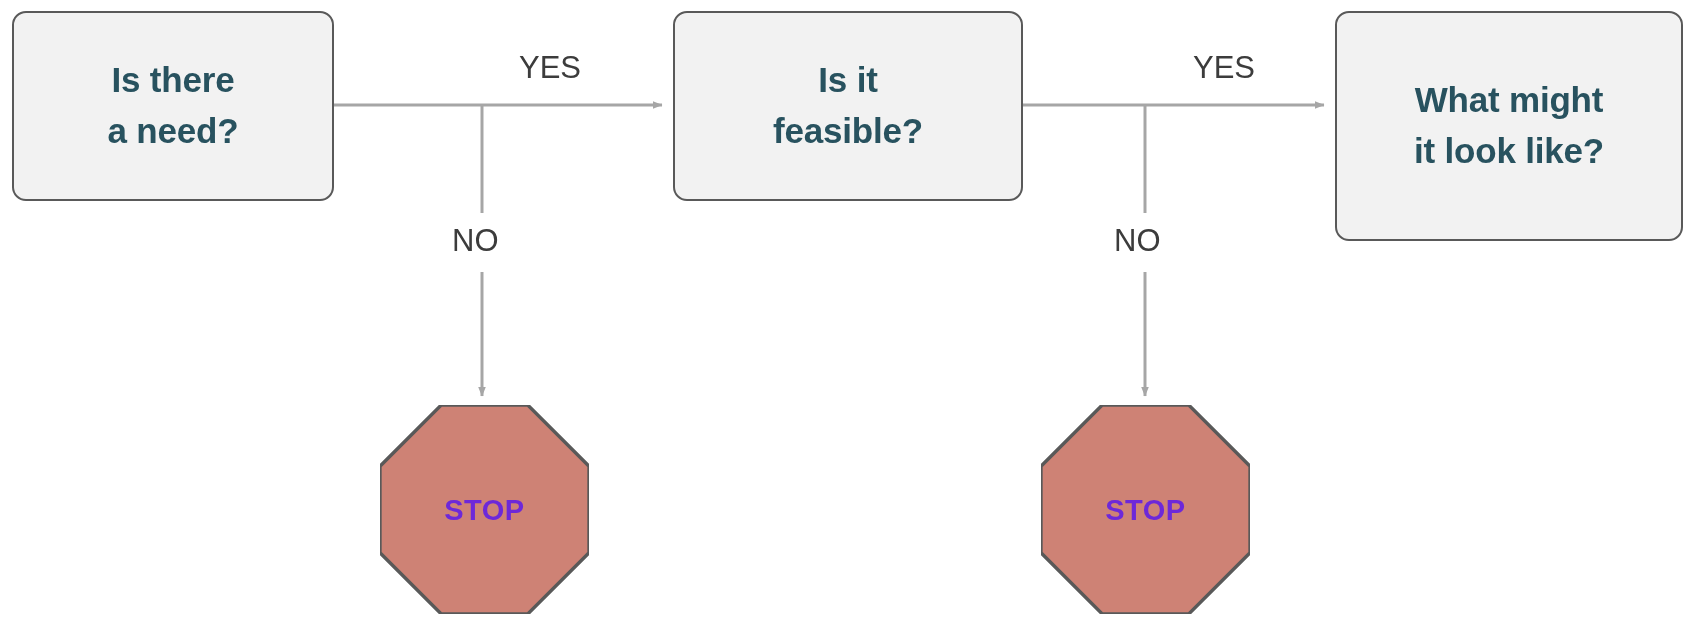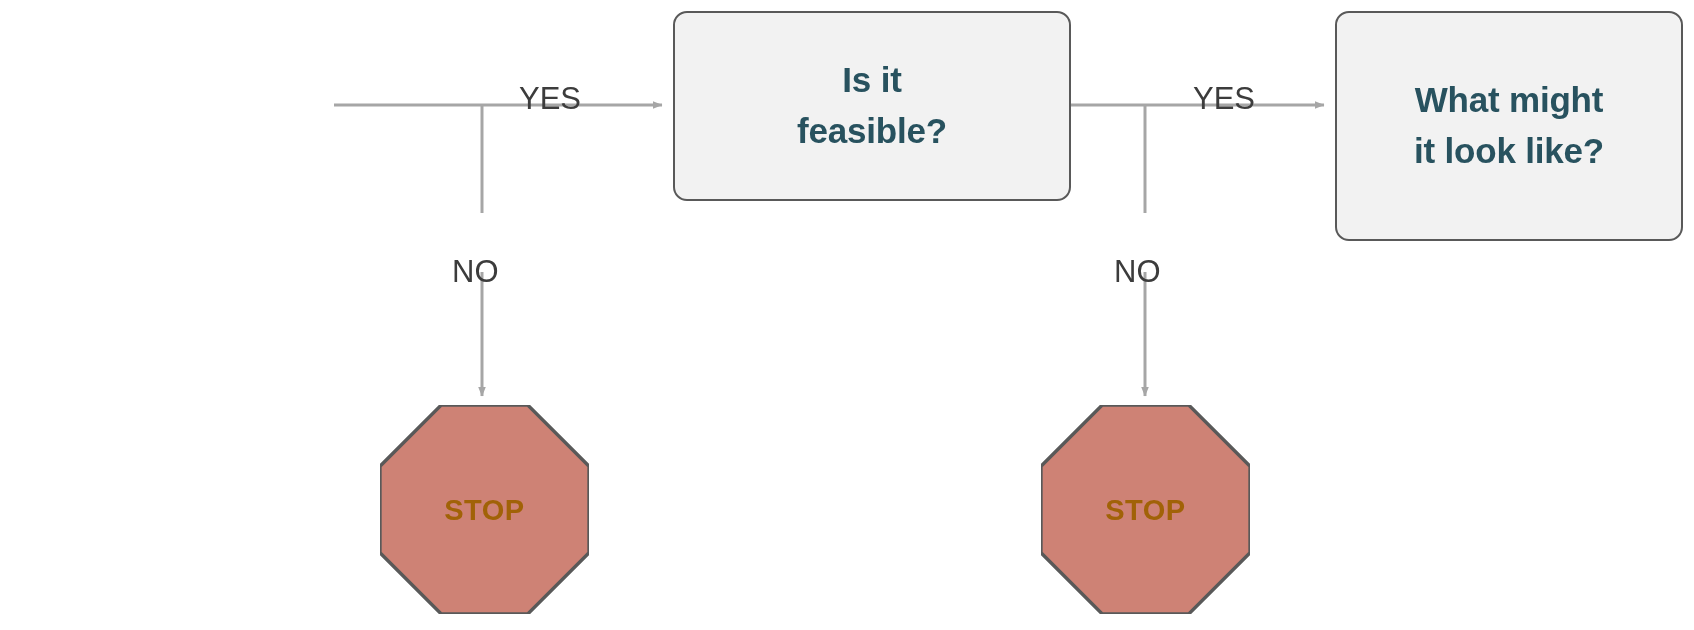--- a/index.html
+++ b/index.html
@@ -57,39 +57,38 @@
     z-index: 3;
   }
   .stop-node svg { display: block; }
   .stop-label {
     position: absolute;
     left: 0;
     right: 0;
     top: 50%;
     transform: translateY(-50%);
     text-align: center;
-    color: #a16207;
+    color: #6d28d9;
     font-family: "Liberation Sans", sans-serif;
     font-weight: bold;
     font-size: 29px;
     letter-spacing: 0.5px;
     pointer-events: none;
   }
 
   
   .edge-label {
     position: absolute;
     color: #3C3C3C;
     font-family: "Liberation Sans", sans-serif;
     font-weight: normal;
     font-size: 31px;
     line-height: 1;
     white-space: nowrap;
     z-index: 4;
-    margin-top: 31px;
   }
 </style>
 </head>
 <body>
 
 <div id="canvas">
 
   <svg id="edges" viewBox="0 0 1694 630" width="1694" height="630" xmlns="http://www.w3.org/2000/svg">
     <defs>
       <marker id="arrowhead" markerWidth="10" markerHeight="8" refX="9.5" refY="4" orient="auto" markerUnits="userSpaceOnUse">
@@ -109,22 +108,26 @@
     <g>
       <line x1="1023" y1="105" x2="1324" y2="105" stroke="#A6A6A6" stroke-width="3" marker-end="url(#arrowhead)"></line>
     </g>
 
     <g>
       <line x1="1145" y1="105" x2="1145" y2="213" stroke="#A6A6A6" stroke-width="3"></line>
       <line x1="1145" y1="272" x2="1145" y2="396" stroke="#A6A6A6" stroke-width="3" marker-end="url(#arrowhead)"></line>
     </g>
   </svg>
 
+  <div class="node-box" style="left:12px; top:11px; width:322px; height:190px;">
+    <div class="node-label">Is there
+a need?</div>
+  </div>
 
-  <div class="node-box" style="left:673px; top:11px; width:398px; height:190px;">
+  <div class="node-box" style="left:673px; top:11px; width:350px; height:190px;">
     <div class="node-label">Is it
 feasible?</div>
   </div>
 
   <div class="node-box" style="left:1335px; top:11px; width:348px; height:230px;">
     <div class="node-label">What might
 it look like?</div>
   </div>
 
   <div class="stop-node" style="left:380px; top:405px; width:209px; height:209px;">

